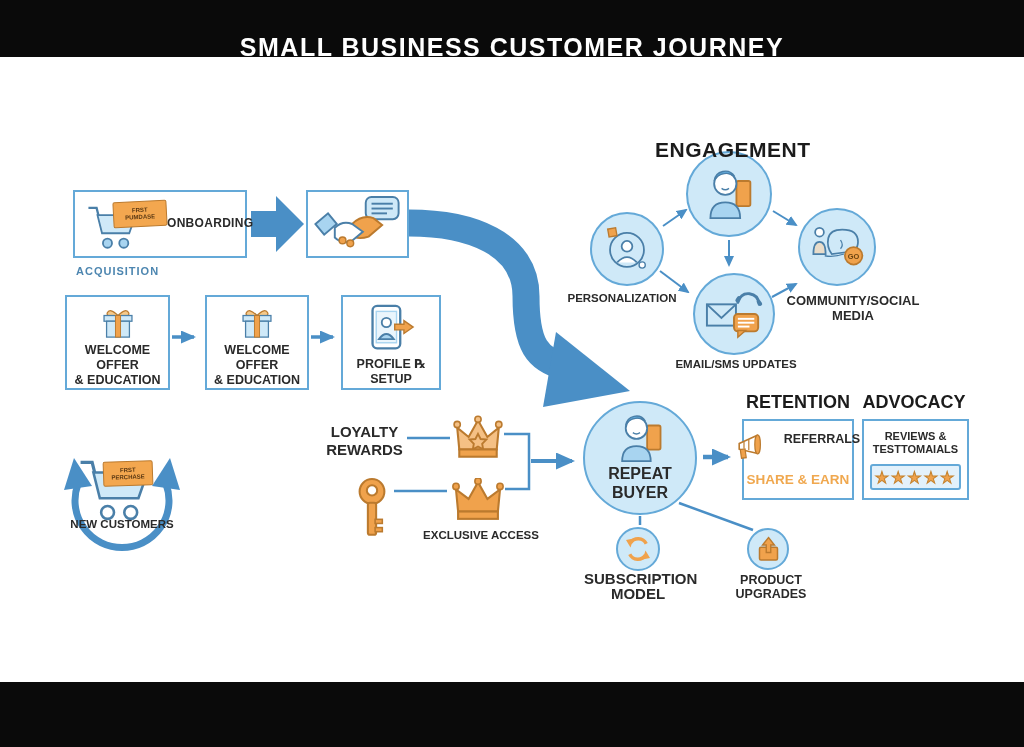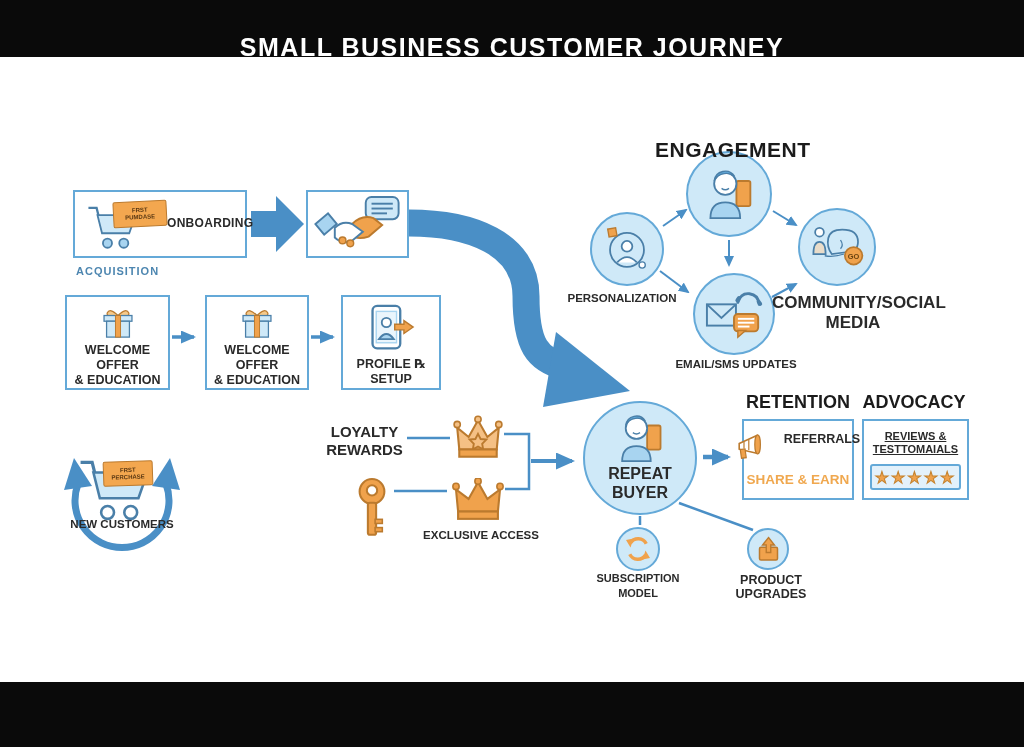--- a/index.html
+++ b/index.html
@@ -195,21 +195,21 @@
     <polyline points="2,17 17,31 32,17" fill="none" stroke="#4a7fa8" stroke-width="2"></polyline>
     <rect x="30" y="27" width="25" height="18" rx="4" fill="#f0a24c" stroke="#bb7a2e" stroke-width="2"></rect>
     <polygon points="34,44 34,51 42,44" fill="#f0a24c" stroke="#bb7a2e" stroke-width="1.5"></polygon>
     <line x1="34" y1="32" x2="51" y2="32" stroke="#fff" stroke-width="2"></line>
     <line x1="34" y1="36" x2="51" y2="36" stroke="#fff" stroke-width="2"></line>
     <line x1="34" y1="40" x2="46" y2="40" stroke="#fff" stroke-width="2"></line>
   </svg>
 </div>
 
 <div class="lbl" style="left:552px;top:292px;width:140px;font-size:11.5px;">PERSONALIZATION</div>
-<div class="lbl" style="left:772px;top:293px;width:162px;font-size:17px;">COMMUNITY/SOCIAL MEDIA</div>
+<div class="lbl" style="left:772px;top:293px;width:162px;font-size:13px;">COMMUNITY/SOCIAL MEDIA</div>
 <div class="lbl" style="left:670px;top:358px;width:132px;font-size:11.5px;">EMAIL/SMS UPDATES</div>
 
 <div class="lbl" style="left:322px;top:423px;width:85px;font-size:15px;line-height:18px;">
   <div>LOYALTY</div>
   <div>REWARDS</div>
 </div>
 
 <svg class="abs" style="left:452px;top:415px;" width="52" height="46" viewBox="0 0 50 44">
   <polygon points="7,33 5,12 16,21 25,5 34,21 45,12 43,33" fill="#f5c084" stroke="#bb7a2e" stroke-width="2"></polygon>
   <circle cx="5" cy="9" r="3" fill="#f5c084" stroke="#bb7a2e" stroke-width="1.5"></circle>
@@ -261,36 +261,36 @@
       <ellipse cx="27" cy="15" rx="3.5" ry="12" fill="#f0a24c" stroke="#bb7a2e" stroke-width="1.5"></ellipse>
       <rect x="6" y="21" width="6" height="11" fill="#f0a24c" stroke="#bb7a2e" stroke-width="1.5" transform="rotate(-8 9 26)"></rect>
     </svg>
     <span class="lbl" style="position:static;font-size:12.5px;">REFERRALS</span>
   </div>
   <div class="lbl" style="position:static;font-size:13.5px;color:#f0a84f;margin-top:12px;text-align:right;">SHARE &amp; EARN</div>
 </div>
 
 <div class="lbl heading" style="left:858px;top:392px;width:112px;font-size:18px;">ADVOCACY</div>
 <div class="box flexcol" style="left:862px;top:419px;width:107px;height:81px;justify-content:center;">
-  <div class="lbl" style="position:static;font-size:11px;line-height:13.5px;text-decoration:underline;">
+  <div class="lbl" style="position:static;font-size:11px;line-height:13.5px;">
     <div>REVIEWS &amp;</div>
     <div>TESTTOMAIALS</div>
   </div>
   <div class="stars" style="width:91px;height:26px;margin-top:7px;">★★★★★</div>
 </div>
 
 <div class="circle" style="left:616px;top:527px;width:44px;height:44px;">
   <svg width="30" height="30" viewBox="0 0 40 40">
     <path d="M31,13 A12,12 0 0 0 10,12" stroke="#f0a24c" stroke-width="4.5" fill="none"></path>
     <polygon points="4,8 14,6 10,18" fill="#f0a24c"></polygon>
     <path d="M9,27 A12,12 0 0 0 30,28" stroke="#f0a24c" stroke-width="4.5" fill="none"></path>
     <polygon points="36,32 26,34 30,22" fill="#f0a24c"></polygon>
   </svg>
 </div>
-<div class="lbl" style="left:584px;top:571px;width:108px;font-size:11px;line-height:15px;">
+<div class="lbl" style="left:584px;top:571px;width:108px;font-size:15px;line-height:15px;">
   <div>SUBSCRIPTION</div>
   <div>MODEL</div>
 </div>
 
 <div class="circle" style="left:747px;top:528px;width:42px;height:42px;">
   <svg width="27" height="27" viewBox="0 0 36 36">
     <rect x="6" y="15" width="24" height="17" rx="2" fill="#f0a24c" stroke="#bb7a2e" stroke-width="2"></rect>
     <polygon points="18,2 26,12 21,12 21,22 15,22 15,12 10,12" fill="#f0a24c" stroke="#bb7a2e" stroke-width="1.8"></polygon>
   </svg>
 </div>

